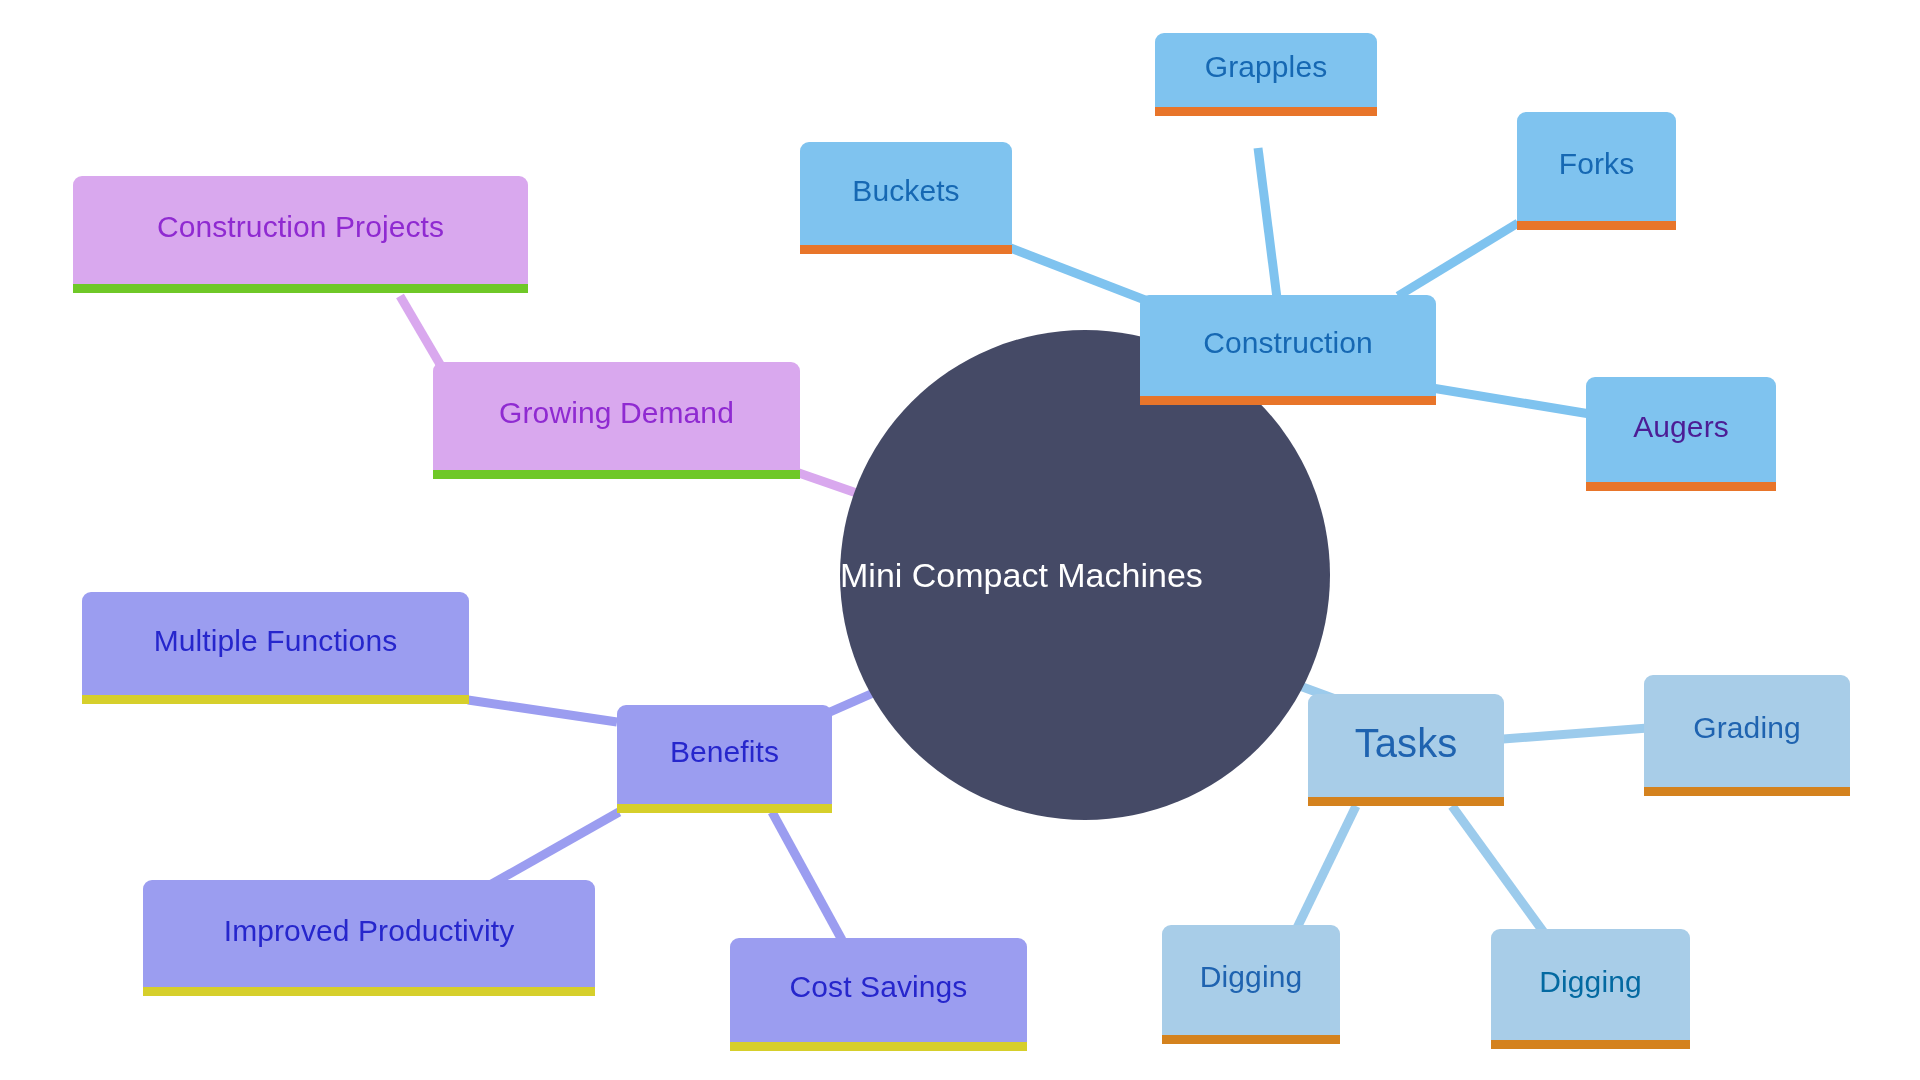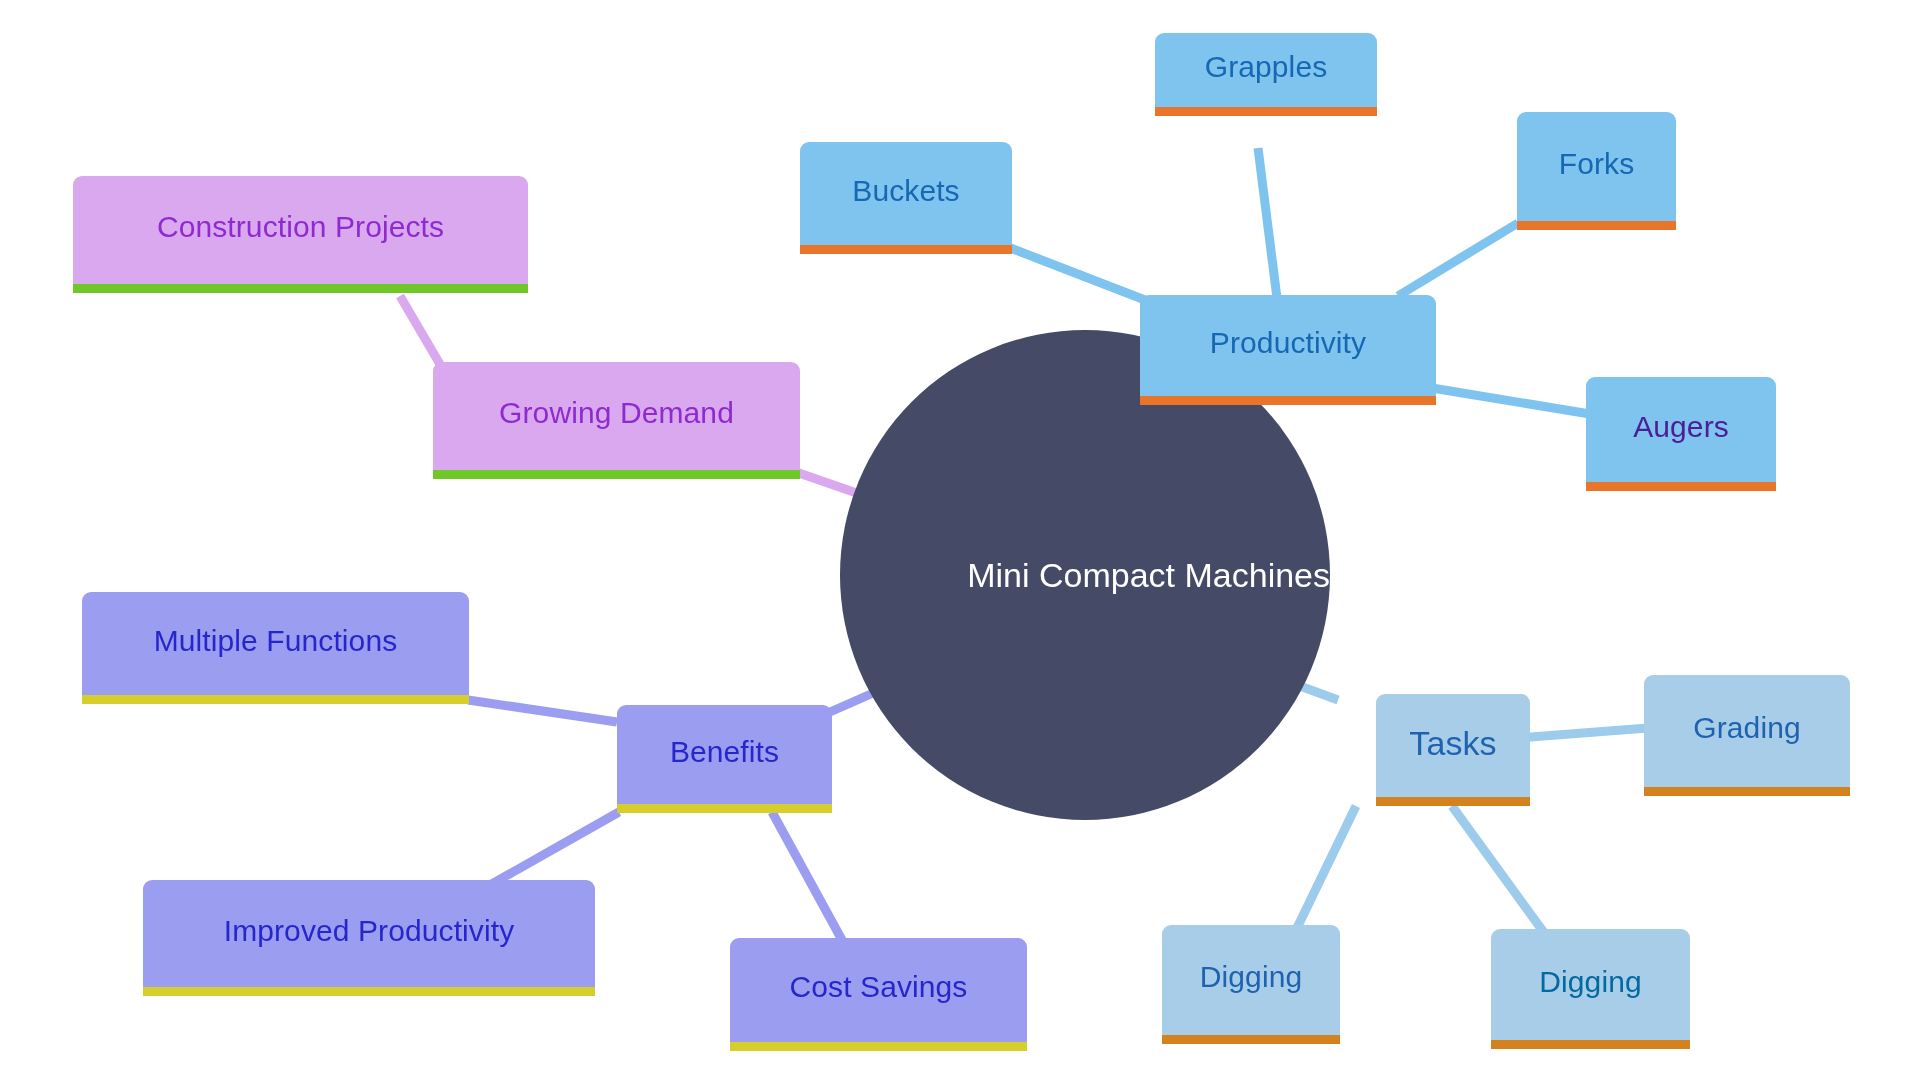--- a/index.html
+++ b/index.html
@@ -36,21 +36,21 @@
   .node .label {
     display: block;
     line-height: 1;
     padding-bottom: 6px;
   }
   .center-node {
     position: absolute;
     border-radius: 50%;
     display: flex;
     align-items: center;
-    justify-content: flex-end;
+    justify-content: flex-start;
     color: #ffffff;
     white-space: nowrap;
   }
 </style>
 </head>
 <body>
 
 <div id="canvas">
   <svg id="edges" width="1920" height="1080" viewBox="0 0 1920 1080">
       <line x1="1200" y1="360" x2="1148" y2="330" stroke="#7fc3ef" stroke-width="9" stroke-linecap="butt"></line>
@@ -67,35 +67,35 @@
       <line x1="619" y1="812" x2="490" y2="885" stroke="#9b9df0" stroke-width="9" stroke-linecap="butt"></line>
       <line x1="772" y1="812" x2="842" y2="940" stroke="#9b9df0" stroke-width="9" stroke-linecap="butt"></line>
       <line x1="868" y1="497" x2="796" y2="472" stroke="#d9a8ee" stroke-width="9" stroke-linecap="butt"></line>
       <line x1="441" y1="366" x2="400" y2="296" stroke="#d9a8ee" stroke-width="9" stroke-linecap="butt"></line>
     </svg>
   <div id="node-layer">
       <div class="center-node" style="left: 840px; top: 330px; width: 490px; height: 490px; background: rgb(69, 74, 102); color: rgb(255, 255, 255); font-size: 34px;">
         <span>Mini Compact Machines</span>
       </div>
       <div class="node" style="left: 1140px; top: 295px; width: 296px; height: 110px; background: rgb(127, 195, 239); border-bottom-color: rgb(232, 117, 42); border-bottom-width: 9px; color: rgb(22, 104, 179); font-size: 30px;">
-        <span class="label">Productivity</span>
+        <span class="label">Construction</span>
       </div>
       <div class="node" style="left: 800px; top: 142px; width: 212px; height: 112px; background: rgb(127, 195, 239); border-bottom-color: rgb(232, 117, 42); border-bottom-width: 9px; color: rgb(22, 104, 179); font-size: 30px;">
         <span class="label">Buckets</span>
       </div>
       <div class="node" style="left: 1155px; top: 33px; width: 222px; height: 83px; background: rgb(127, 195, 239); border-bottom-color: rgb(232, 117, 42); border-bottom-width: 9px; color: rgb(22, 104, 179); font-size: 30px;">
         <span class="label">Grapples</span>
       </div>
       <div class="node" style="left: 1517px; top: 112px; width: 159px; height: 118px; background: rgb(127, 195, 239); border-bottom-color: rgb(232, 117, 42); border-bottom-width: 9px; color: rgb(22, 104, 179); font-size: 30px;">
         <span class="label">Forks</span>
       </div>
       <div class="node" style="left: 1586px; top: 377px; width: 190px; height: 114px; background: rgb(127, 195, 239); border-bottom-color: rgb(232, 117, 42); border-bottom-width: 9px; color: #4c1d95; font-size: 30px;">
         <span class="label">Augers</span>
       </div>
-      <div class="node" style="left: 1376px; top: 694px; width: 154px; height: 112px; background: rgb(168, 205, 232); border-bottom-color: rgb(212, 130, 30); border-bottom-width: 9px; color: rgb(31, 99, 176); font-size: 34px;">
+      <div class="node" style="left: 1308px; top: 694px; width: 196px; height: 112px; background: rgb(168, 205, 232); border-bottom-color: rgb(212, 130, 30); border-bottom-width: 9px; color: rgb(31, 99, 176); font-size: 40px;">
         <span class="label">Tasks</span>
       </div>
       <div class="node" style="left: 1644px; top: 675px; width: 206px; height: 121px; background: rgb(168, 205, 232); border-bottom-color: rgb(212, 130, 30); border-bottom-width: 9px; color: rgb(31, 99, 176); font-size: 30px;">
         <span class="label">Grading</span>
       </div>
       <div class="node" style="left: 1162px; top: 925px; width: 178px; height: 119px; background: rgb(168, 205, 232); border-bottom-color: rgb(212, 130, 30); border-bottom-width: 9px; color: rgb(31, 99, 176); font-size: 30px;">
         <span class="label">Digging</span>
       </div>
       <div class="node" style="left: 1491px; top: 929px; width: 199px; height: 120px; background: rgb(168, 205, 232); border-bottom-color: rgb(212, 130, 30); border-bottom-width: 9px; color: #0369a1; font-size: 30px;">
         <span class="label">Digging</span>

